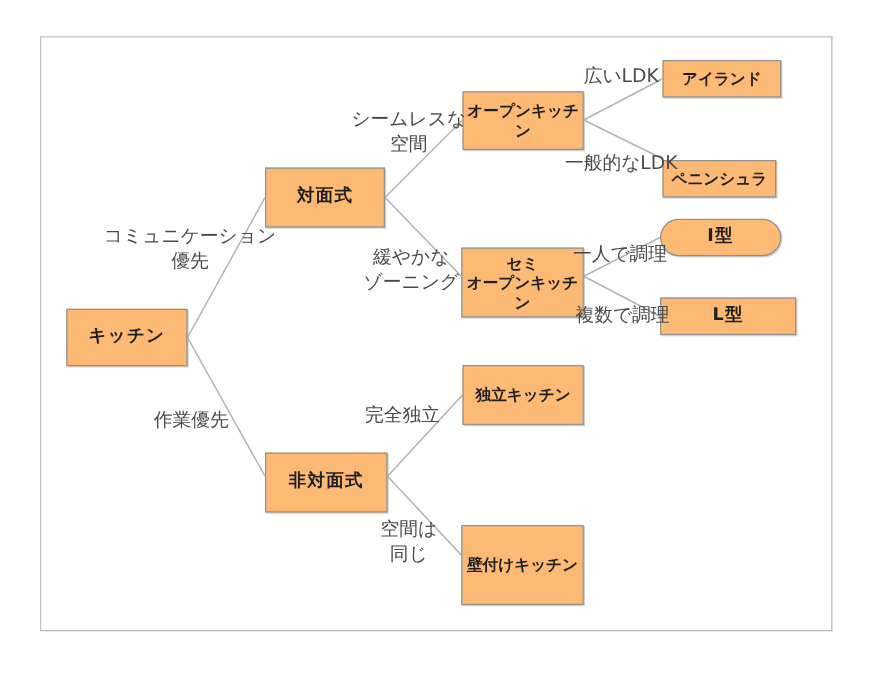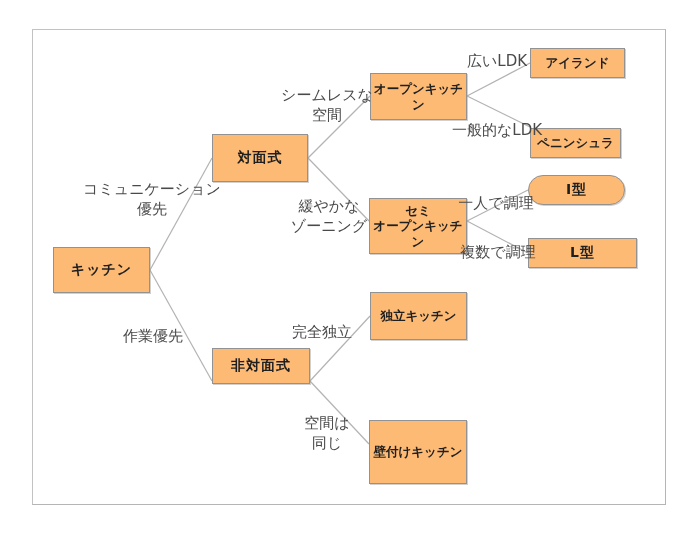--- a/index.html
+++ b/index.html
@@ -67,21 +67,21 @@
   }
   
   #node-kitchen       { left: 53px;  top: 247px; width: 97px; height: 46px; }
   #node-taimen        { left: 212px; top: 134px; width: 96px; height: 48px; }
   #node-open          { left: 370px; top: 73px;  width: 97px; height: 47px; }
   #node-semiopen      { left: 369px; top: 198px; width: 98px; height: 56px; }
   #node-island        { left: 530px; top: 48px;  width: 95px; height: 30px; }
   #node-peninsula     { left: 530px; top: 128px; width: 91px; height: 30px; }
   #node-itype         { left: 528px; top: 175px; width: 97px; height: 30px; border-radius: 15px; }
   #node-ltype         { left: 528px; top: 238px; width: 109px; height: 30px; }
-  #node-hitaimen      { left: 212px; top: 348px; width: 98px; height: 36px; }
+  #node-hitaimen      { left: 212px; top: 362px; width: 98px; height: 48px; }
   #node-independent   { left: 370px; top: 292px; width: 97px; height: 48px; }
   #node-wall          { left: 369px; top: 420px; width: 98px; height: 64px; }
   
   #lbl-communication  { left: 152px; top: 199px; }
   #lbl-work           { left: 153px; top: 336px; }
   #lbl-seamless       { left: 327px; top: 105px; }
   #lbl-zoning         { left: 329px; top: 216px; }
   #lbl-wide-ldk       { left: 497px; top: 61px; }
   #lbl-typical-ldk    { left: 497px; top: 130px; }
   #lbl-cook-alone     { left: 496px; top: 189px; margin-top: 14px; }

